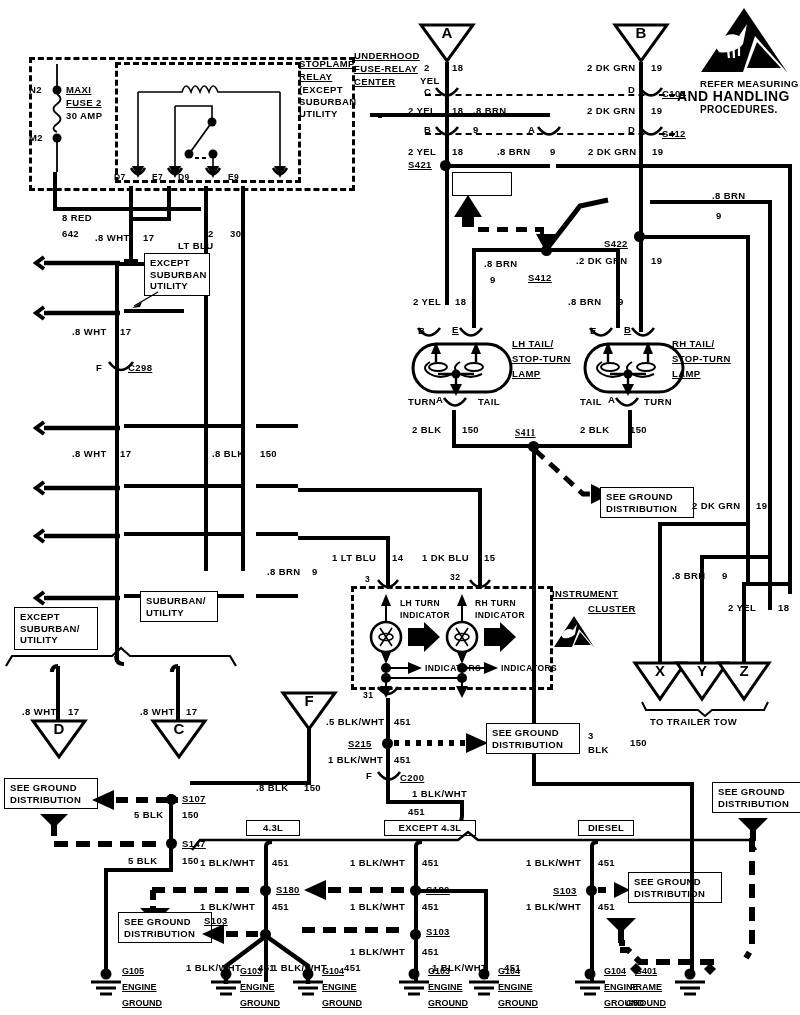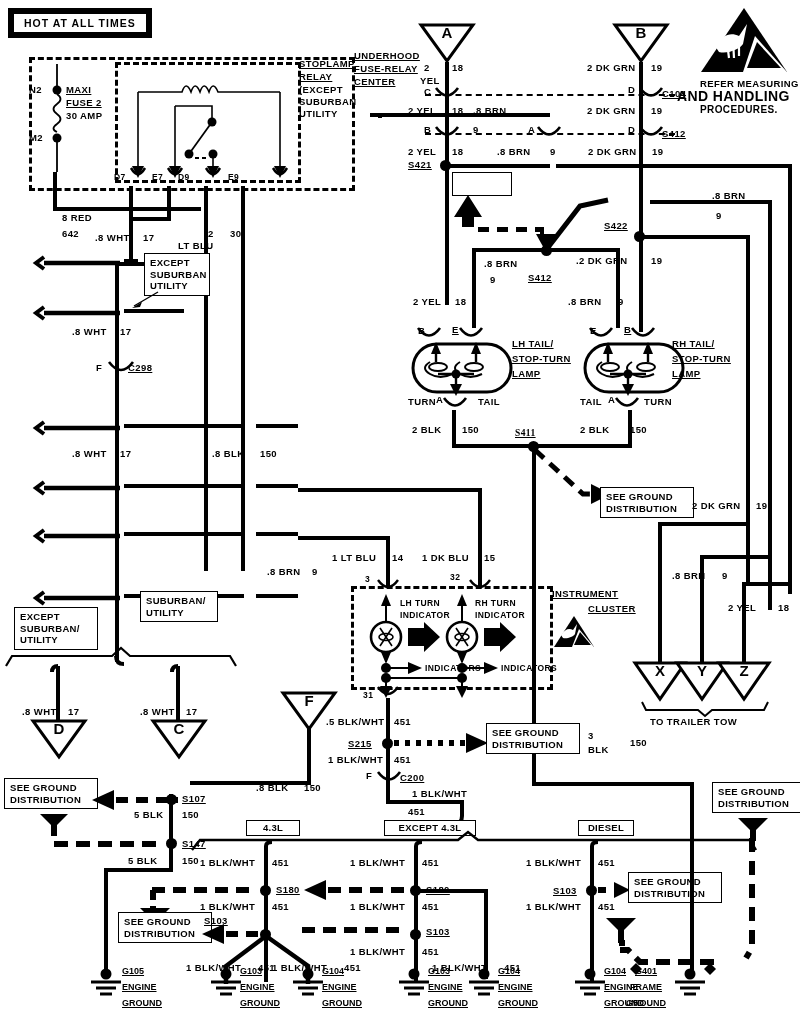--- a/index.html
+++ b/index.html
@@ -32,23 +32,20 @@
   svg{position:absolute;overflow:visible;}
   .tri-lbl{position:absolute;font-size:15px;font-weight:700;text-align:center;}
   .esd{position:absolute;}
   .gnd-text{position:absolute;font-size:9px;font-weight:600;line-height:11px;text-decoration:underline;}
 </style>
 </head>
 <body>
 
 <div id="sheet">
 
-  <div class="hotbox" style="left:8px;top:8px;">
-    <div class="inner">HOT AT ALL TIMES</div>
-  </div>
 
   <svg class="esd" style="left:697px;top:6px;" width="96" height="70">
     <polygon points="47,2 90,66 4,66" fill="#000"></polygon>
     <path d="M18,40 C26,28 34,26 42,30 L50,18 L46,38 C42,44 30,48 22,46 Z" fill="#fff"></path>
     <path d="M30,36 L32,52 M36,34 L37,52 M42,34 L42,50" stroke="#fff" stroke-width="2.2" fill="none"></path>
     <polygon points="58,30 90,66 46,66" fill="#fff"></polygon>
     <polygon points="60,36 84,62 50,62" fill="#000"></polygon>
   </svg>
   <div class="lbl" style="left:700px;top:78px;font-size:9.5px;">REFER MEASURING</div>
   <div class="lbl" style="left:677px;top:91px;font-size:14px;">AND HANDLING</div>
@@ -331,21 +328,21 @@
   <div class="w wv" style="left:616px;top:248px;height:80px;"></div>
 
   <div class="lbl" style="left:484px;top:258px;">.8 BRN</div>
   <div class="lbl" style="left:490px;top:274px;">9</div>
   <div class="lbl" style="left:568px;top:296px;">.8 BRN</div>
   <div class="lbl" style="left:618px;top:296px;">9</div>
   <div class="lbl" style="left:413px;top:296px;">2 YEL</div>
   <div class="lbl" style="left:455px;top:296px;">18</div>
 
   <div class="node" style="left:634px;top:231px;"></div>
-  <div class="lbl u" style="left:604px;top:220px;">S422</div>
+  <div class="lbl u" style="left:604px;top:238px;">S422</div>
   <div class="w wh" style="left:642px;top:235px;width:108px;"></div>
   <div class="w wv" style="left:746px;top:235px;height:350px;"></div>
   <div class="lbl" style="left:576px;top:255px;">.2 DK GRN</div>
   <div class="lbl" style="left:651px;top:255px;">19</div>
 
   <div class="w wh" style="left:650px;top:200px;width:122px;"></div>
   <div class="w wv" style="left:768px;top:200px;height:410px;"></div>
   <div class="lbl" style="left:712px;top:190px;">.8 BRN</div>
   <div class="lbl" style="left:716px;top:210px;">9</div>
 

